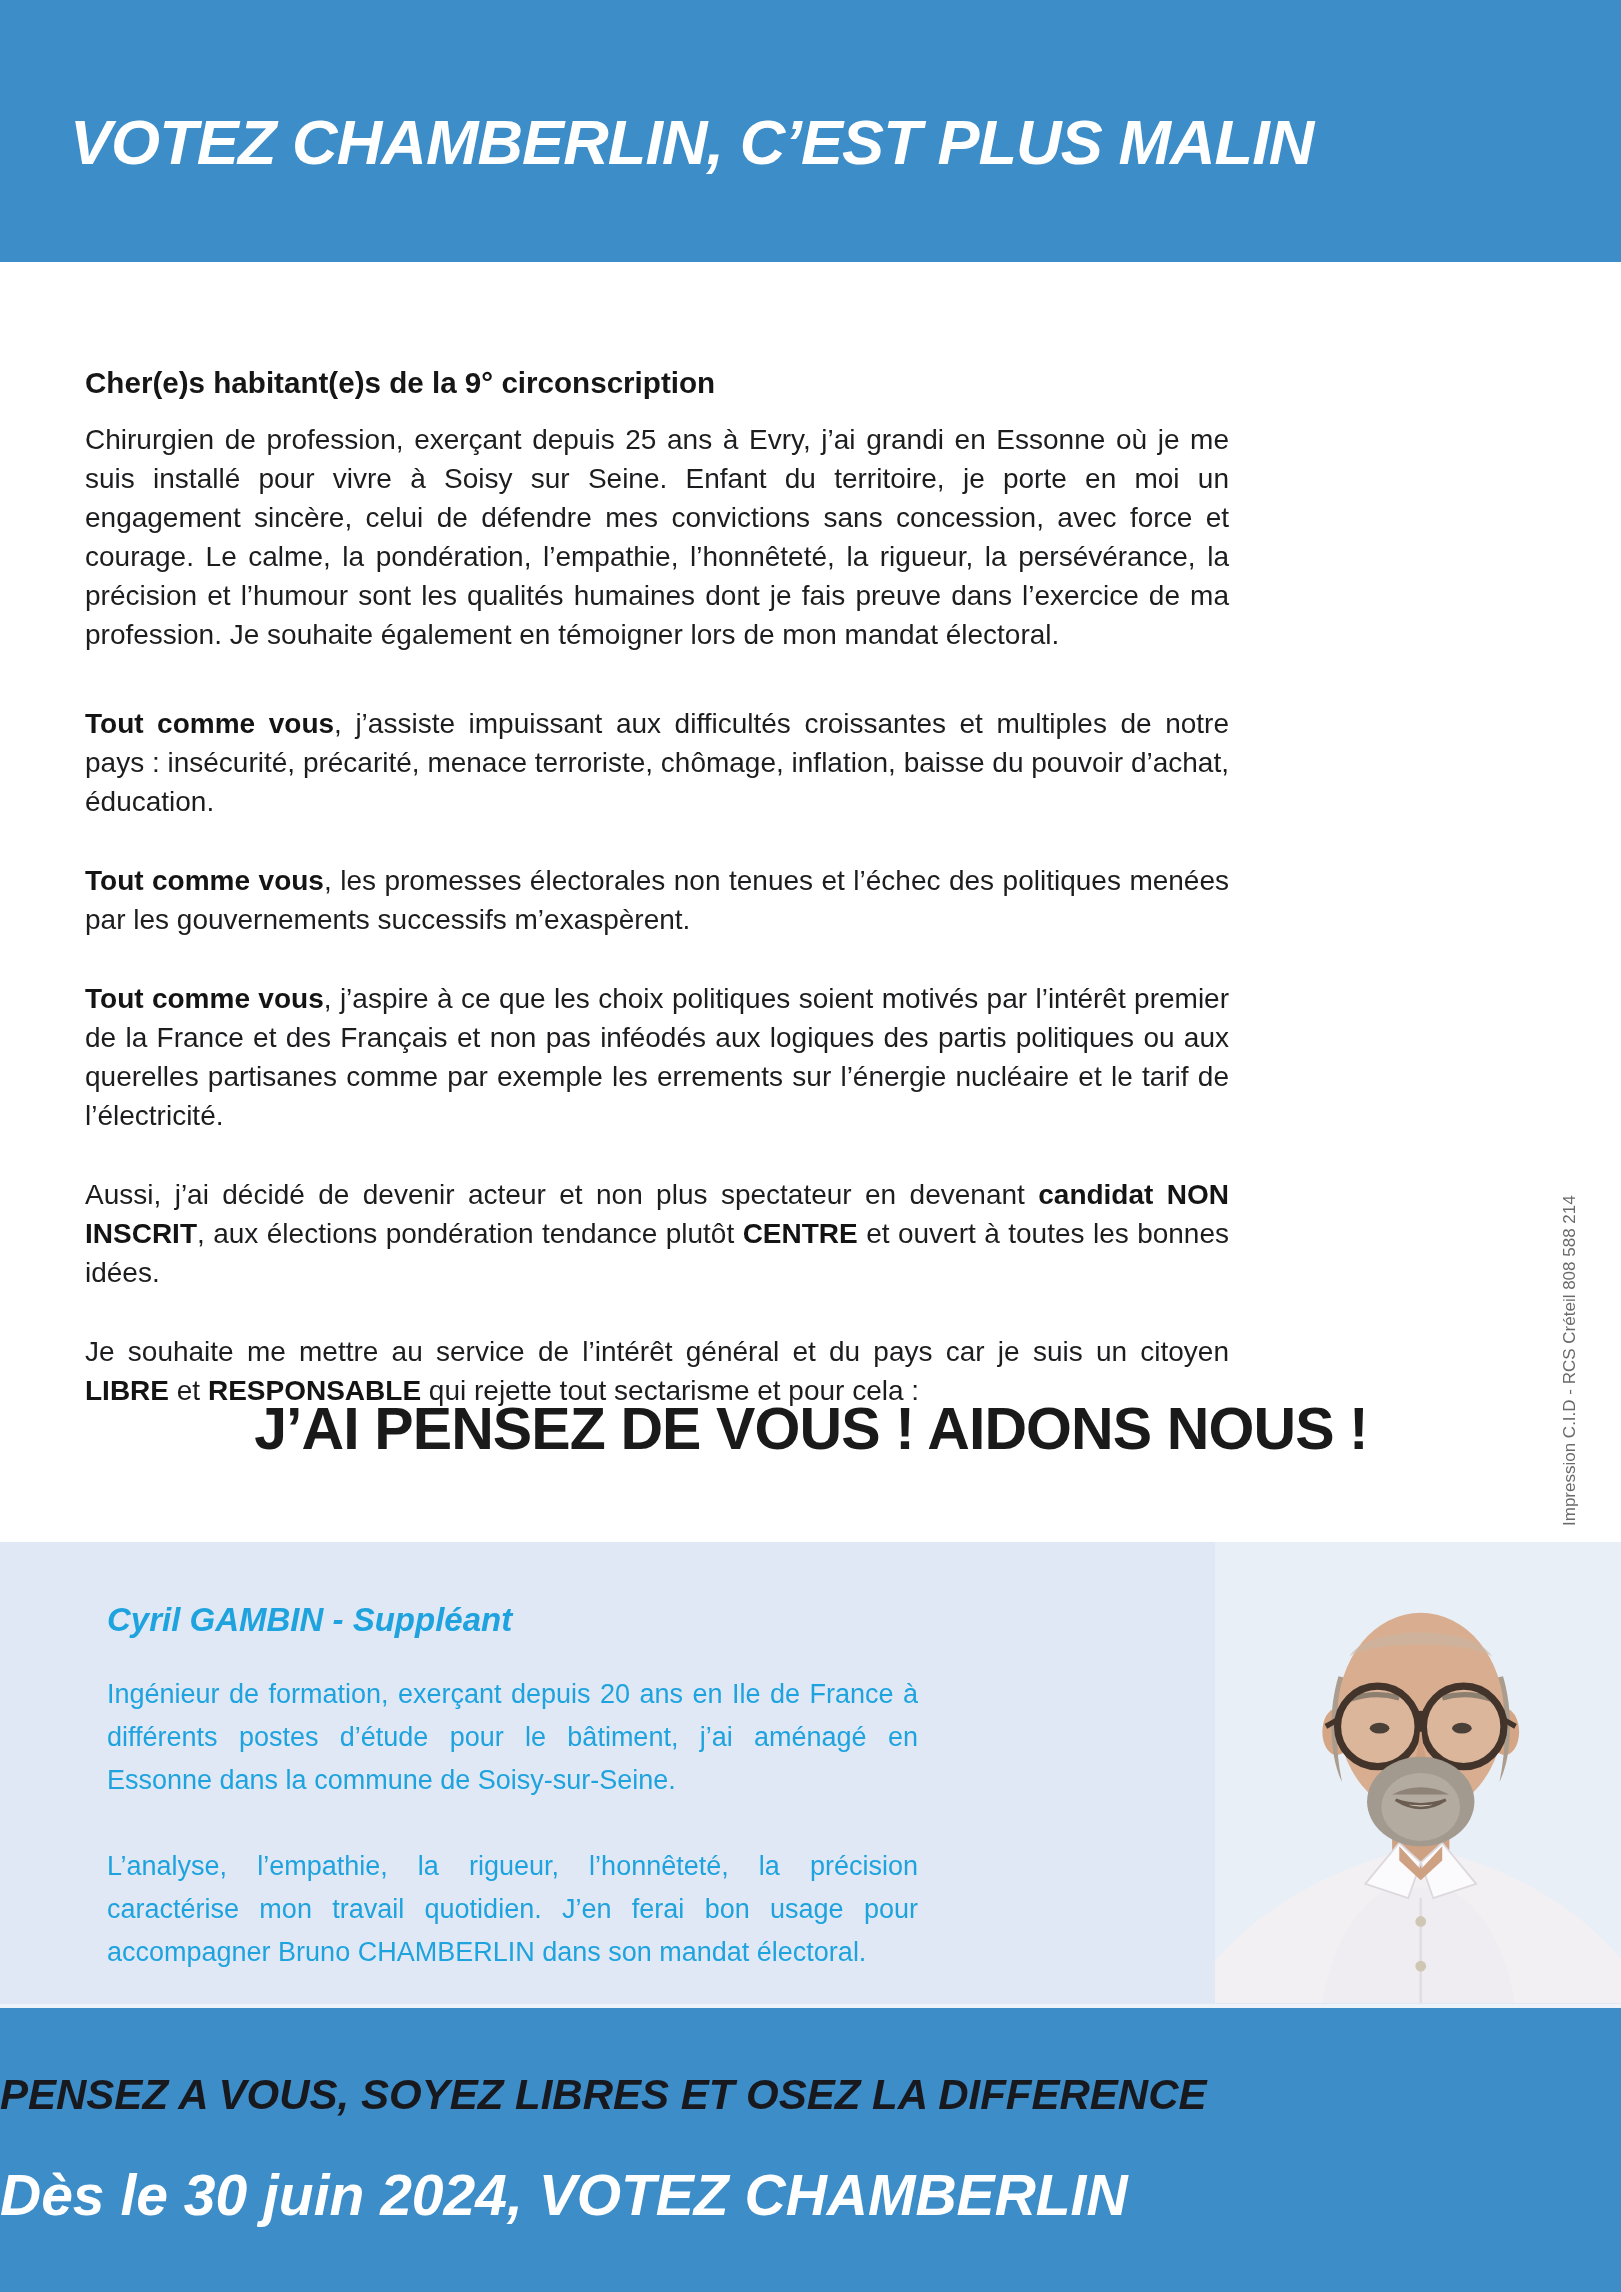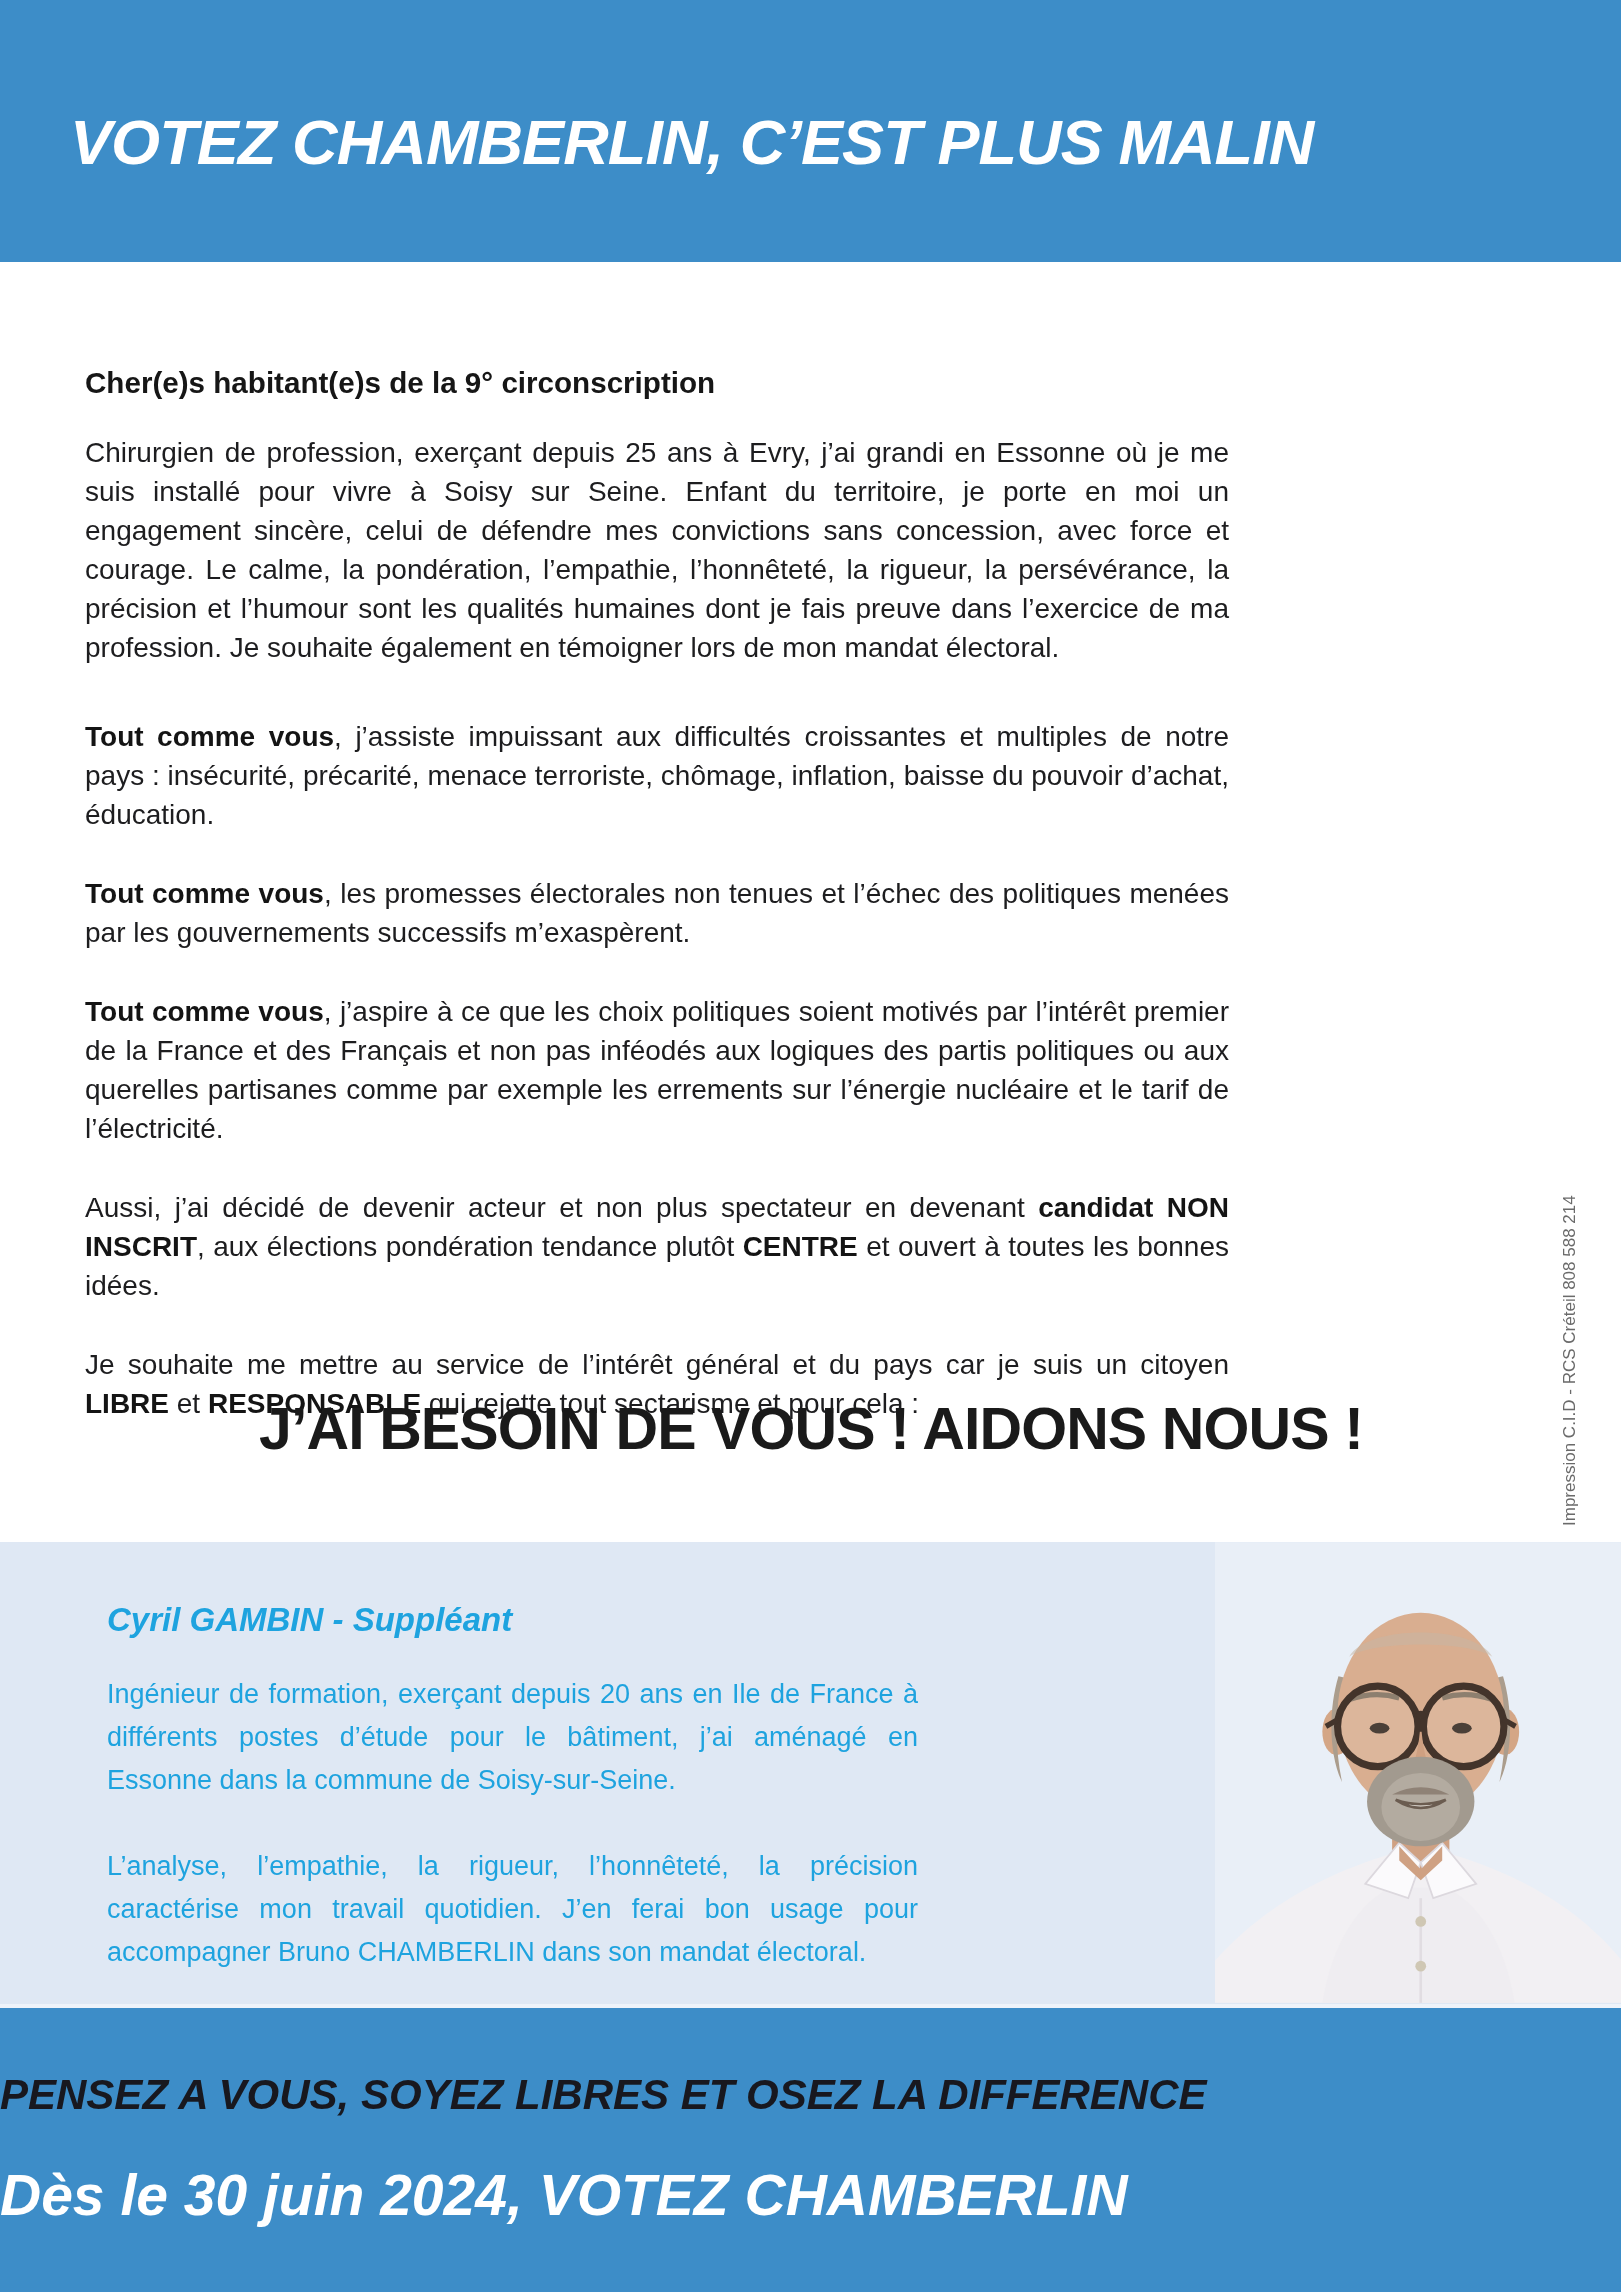--- a/index.html
+++ b/index.html
@@ -23,21 +23,21 @@
     letter-spacing:-0.9px;color:#ffffff;white-space:nowrap;margin-top:18px;
   }
   
   .letter{
     position:absolute;left:85px;top:262px;width:1144px;
   }
   .salutation{
     margin:0;padding:104px 0 0 0;
     font-size:29.6px;font-weight:bold;color:#161616;
   }
-  .paragraphs{margin-top:33px;}
+  .paragraphs{margin-top:20px;}
   .paragraphs p{
     margin:0 0 40px 0;
     font-size:28px;line-height:39px;
     text-align:justify;color:#1d1d1f;
   }
   .paragraphs p:first-child{margin-bottom:50px;}
   .paragraphs b{font-weight:bold;color:#141414;}
   .cta{
     position:absolute;left:0;top:1395px;width:1622px;
     margin:0;text-align:center;
@@ -103,21 +103,21 @@
     <div class="paragraphs">
       <p><span>Chirurgien de profession, exerçant depuis 25 ans à Evry, j’ai grandi en Essonne où je me suis installé pour vivre à Soisy sur Seine. Enfant du territoire, je porte en moi un engagement sincère, celui de défendre mes convictions sans concession, avec force et courage. Le calme, la pondération, l’empathie, l’honnêteté, la rigueur, la persévérance, la précision et l’humour sont les qualités humaines dont je fais preuve dans l’exercice de ma profession. Je souhaite également en témoigner lors de mon mandat électoral.</span></p>
       <p><b>Tout comme vous</b><span>, j’assiste impuissant aux difficultés croissantes et multiples de notre pays : insécurité, précarité, menace terroriste, chômage, inflation, baisse du pouvoir d’achat, éducation.</span></p>
       <p><b>Tout comme vous</b><span>, les promesses électorales non tenues et l’échec des politiques menées par les gouvernements successifs m’exaspèrent.</span></p>
       <p><b>Tout comme vous</b><span>, j’aspire à ce que les choix politiques soient motivés par l’intérêt premier de la France et des Français et non pas inféodés aux logiques des partis politiques ou aux querelles partisanes comme par exemple les errements sur l’énergie nucléaire et le tarif de l’électricité.</span></p>
       <p><span>Aussi, j’ai décidé de devenir acteur et non plus spectateur en devenant </span><b>candidat NON INSCRIT</b><span>, aux élections pondération tendance plutôt </span><b>CENTRE</b><span> et ouvert à toutes les bonnes idées.</span></p>
       <p><span>Je souhaite me mettre au service de l’intérêt général et du pays car je suis un citoyen </span><b>LIBRE</b><span> et </span><b>RESPONSABLE</b><span> qui rejette tout sectarisme et pour cela :</span></p>
     </div>
   </main>
 
-  <h1 class="cta">J’AI BESOIN DE VOUS ! AIDONS NOUS !</h1>
+  <h1 class="cta">J’AI PENSEZ DE VOUS ! AIDONS NOUS !</h1>
 
   <div class="print-credit">Impression C.I.D - RCS Créteil 808 588 214</div>
 
   <section class="supplement">
     <h3 class="supp-title">Cyril GAMBIN - Suppléant</h3>
     <div class="supp-paras">
       <p><span>Ingénieur de formation, exerçant depuis 20 ans en Ile de France à différents postes d’étude pour le bâtiment, j’ai aménagé en Essonne dans la commune de Soisy-sur-Seine.</span></p>
       <p><span>L’analyse, l’empathie, la rigueur, l’honnêteté, la précision caractérise mon travail quotidien. J’en ferai bon usage pour accompagner Bruno CHAMBERLIN dans son mandat électoral.</span></p>
     </div>
 

